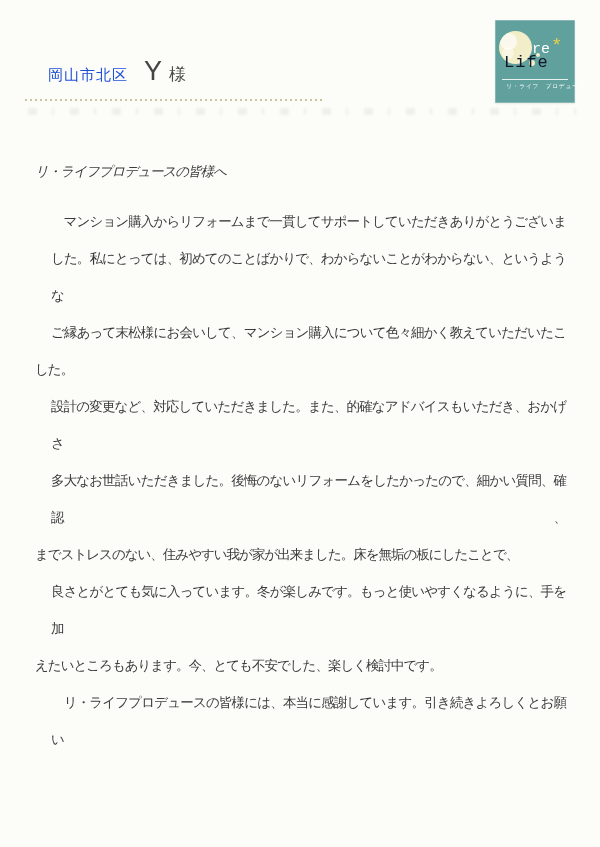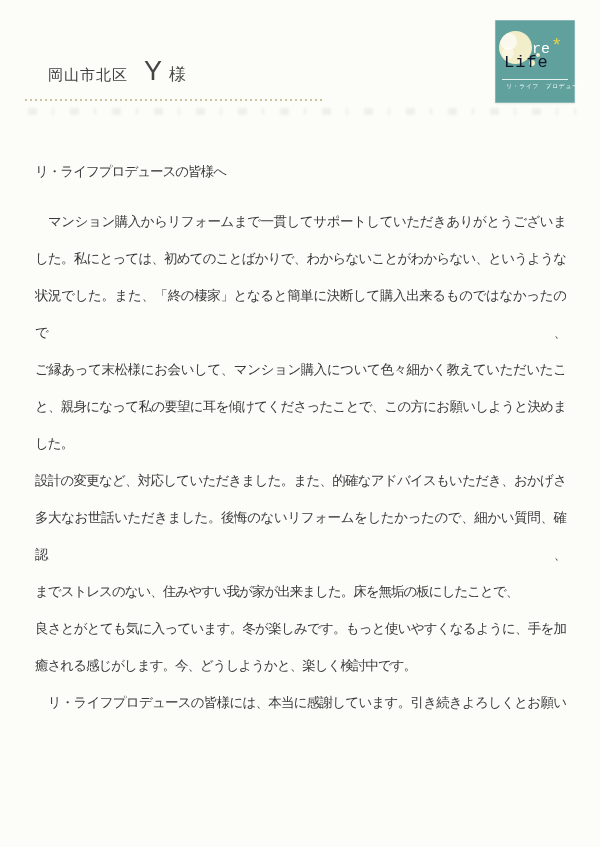--- a/index.html
+++ b/index.html
@@ -12,21 +12,21 @@
     position:relative;width:600px;height:847px;overflow:hidden;
     background:#fcfcf9;
   }
 
   
   .recipient{
     position:absolute;left:48px;top:56px;
     display:flex;align-items:baseline;
     color:#504f4b;
   }
-  .recipient .city{font-size:15px;letter-spacing:1px;color:#404040;}
+  .recipient .city{font-size:15px;letter-spacing:1px;color:#1d4ed8;}
   .recipient .initial{font-size:27px;margin-left:16px;color:#454543;font-weight:400;}
   .recipient .honorific{font-size:17px;margin-left:7px;color:#4c4b47;}
 
   .dotted-line{
     position:absolute;left:25px;top:99px;width:298px;height:2px;
     background:repeating-linear-gradient(90deg,#c9c3a3 0 2px,transparent 2px 5px);
   }
 
   
   .bleed{
@@ -81,22 +81,22 @@
 
   
   .letter{
     position:absolute;left:35px;top:153px;width:531px;
     color:#3b3b3d;
   }
   .line{
     font-size:13.5px;line-height:37px;letter-spacing:-1px;
     white-space:normal;
   }
-  .line.fill{text-align:justify;text-align-last:justify;}
-  .salutation{margin-bottom:13px;}
+  .line.fill{text-align:justify;text-align-last:justify;margin-left:16px;}
+  .salutation{margin-bottom:13px;font-style:italic;}
 </style>
 </head>
 <body>
 
 <div class="page">
 
   <div class="recipient">
     <span class="city">岡山市北区</span>
     <span class="initial">Y</span>
     <span class="honorific">様</span>
@@ -116,26 +116,24 @@
     </div>
     <div class="logo-life">Life</div>
     <div class="logo-divider"></div>
     <div class="logo-tagline">リ・ライフ　プロデュース</div>
   </div>
 
   <div class="letter">
     <div class="line salutation">リ・ライフプロデュースの皆様へ</div>
     <div class="line fill">　マンション購入からリフォームまで一貫してサポートしていただきありがとうございま</div>
     <div class="line fill">した。私にとっては、初めてのことばかりで、わからないことがわからない、というような</div>
-    <div class="line fill">状況でした。また、「終の棲家」となると簡単に決断して購入出来るものではなかったので、</div>
     <div class="line fill">ご縁あって末松様にお会いして、マンション購入について色々細かく教えていただいたこ</div>
-    <div class="line fill">と、親身になって私の要望に耳を傾けてくださったことで、この方にお願いしようと決めま</div>
     <div class="line">した。</div>
     <div class="line fill">設計の変更など、対応していただきました。また、的確なアドバイスもいただき、おかげさ</div>
     <div class="line fill">多大なお世話いただきました。後悔のないリフォームをしたかったので、細かい質問、確認、</div>
     <div class="line">までストレスのない、住みやすい我が家が出来ました。床を無垢の板にしたことで、</div>
     <div class="line fill">良さとがとても気に入っています。冬が楽しみです。もっと使いやすくなるように、手を加</div>
-    <div class="line">癒される感じがします。今、どうしようかと、楽しく検討中です。</div>
+    <div class="line">えたいところもあります。今、とても不安でした、楽しく検討中です。</div>
     <div class="line fill">　リ・ライフプロデュースの皆様には、本当に感謝しています。引き続きよろしくとお願い</div>
 
   </div>
 
 </div>
 
 </body></html>

